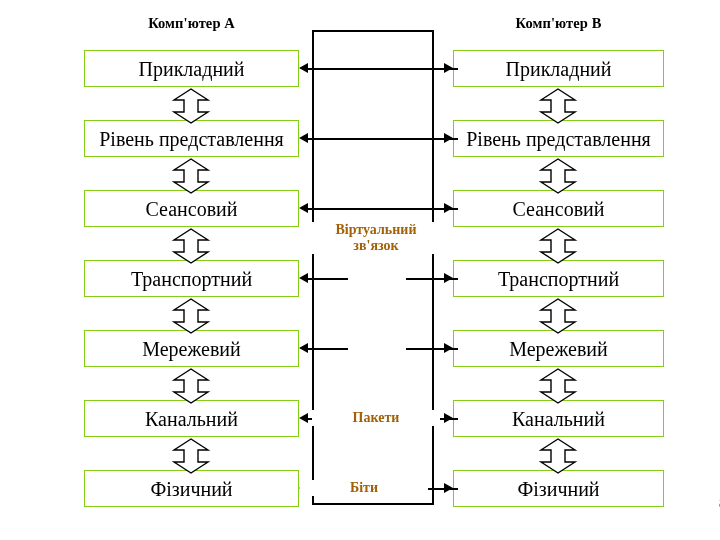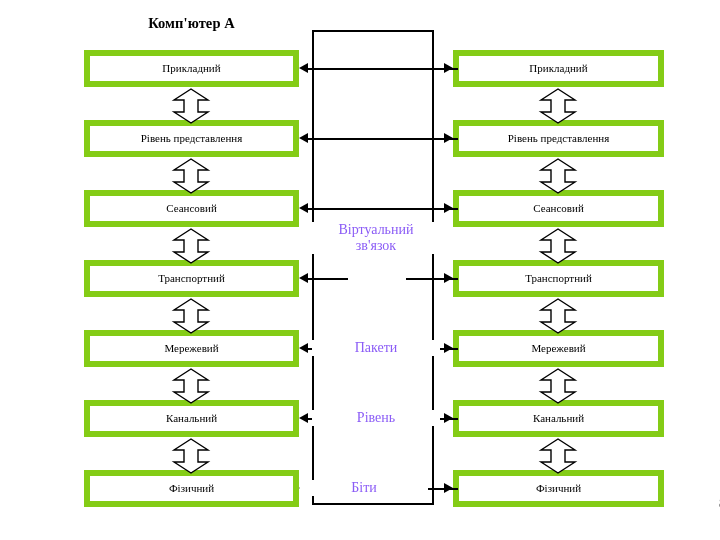--- a/index.html
+++ b/index.html
@@ -34,27 +34,27 @@
     white-space: nowrap;
     text-align: center;
     color: #000;
   }
   #title-a { left: 68px;  top: 15px; width: 215px; }
   #title-b { left: 437px; top: 15px; width: 211px; }
 
   .layer-box {
     position: absolute;
     box-sizing: border-box;
-    border: 6px solid #84cc16;
+    border: 1px solid #84cc16;
     background: #ffffff;
     display: flex;
     align-items: center;
     justify-content: center;
     font-family: "Liberation Serif", "DejaVu Serif", serif;
-    font-size: 11px;
+    font-size: 20px;
     line-height: 1;
     white-space: nowrap;
     color: #000;
   }
   .col-a { left: 68px;  width: 215px; }
   .col-b { left: 437px; width: 211px; }
 
   .mid-rect {
     position: absolute;
     left: 296px;
@@ -65,24 +65,25 @@
     border: 2px solid #000;
     background: #ffffff;
   }
 
   .mid-label {
     position: absolute;
     text-align: center;
     font-family: "Liberation Serif", "DejaVu Serif", serif;
     font-size: 14px;
     line-height: 1.15;
-    color: #8b5cf6;
+    color: #a16207;
     white-space: nowrap;
     background: #ffffff;
     padding: 0 3px;
+    font-weight: bold;
   }
 
   .hline {
     position: absolute;
     height: 0;
     border-top: 2px solid #000;
   }
   .arrow-head {
     position: absolute;
     width: 0;
@@ -109,20 +110,21 @@
     color: #000;
   }
 </style>
 </head>
 <body>
 
 <div id="diagram">
 
   <div class="col-title" id="title-a">Комп'ютер А</div>
 
+  <div class="col-title" id="title-b">Комп'ютер В</div>
 
   <div class="mid-rect"></div>
 
   <div class="layer-box col-a" style="top:50px;height:37px;">Прикладний</div>
   <div class="layer-box col-b" style="top:50px;height:37px;">Прикладний</div>
   <div class="hline" style="left:292px;top:68px;width:150px;"></div>
   <div class="arrow-head left" style="left:283px;top:63px;"></div>
   <div class="arrow-head right" style="left:428px;top:63px;"></div>
 
   <div class="layer-box col-a" style="top:120px;height:37px;">Рівень представлення</div>
@@ -143,29 +145,28 @@
   <div class="hline" style="left:390px;top:278px;width:52px;"></div>
   <div class="arrow-head left" style="left:283px;top:273px;"></div>
   <div class="arrow-head right" style="left:428px;top:273px;"></div>
 
   <div class="layer-box col-a" style="top:330px;height:37px;">Мережевий</div>
   <div class="layer-box col-b" style="top:330px;height:37px;">Мережевий</div>
   <div class="hline" style="left:292px;top:348px;width:40px;"></div>
   <div class="hline" style="left:390px;top:348px;width:52px;"></div>
   <div class="arrow-head left" style="left:283px;top:343px;"></div>
   <div class="arrow-head right" style="left:428px;top:343px;"></div>
-  <div class="mid-label" style="left:296px;top:340px;width:122px;">Пакети</div>
 
   <div class="layer-box col-a" style="top:400px;height:37px;">Канальний</div>
   <div class="layer-box col-b" style="top:400px;height:37px;">Канальний</div>
   <div class="hline" style="left:292px;top:418px;width:40px;"></div>
   <div class="hline" style="left:390px;top:418px;width:52px;"></div>
   <div class="arrow-head left" style="left:283px;top:413px;"></div>
   <div class="arrow-head right" style="left:428px;top:413px;"></div>
-  <div class="mid-label" style="left:296px;top:410px;width:122px;">Рівень</div>
+  <div class="mid-label" style="left:296px;top:410px;width:122px;">Пакети</div>
 
   <div class="layer-box col-a" style="top:470px;height:37px;">Фізичний</div>
   <div class="layer-box col-b" style="top:470px;height:37px;">Фізичний</div>
   <div class="hline" style="left:292px;top:488px;width:40px;"></div>
   <div class="hline" style="left:390px;top:488px;width:52px;"></div>
   <div class="arrow-head left" style="left:283px;top:483px;"></div>
   <div class="arrow-head right" style="left:428px;top:483px;"></div>
   <div class="mid-label" style="left:284px;top:480px;width:122px;">Біти</div>
 
   <div class="mid-label" style="left:296px;top:222px;width:122px;">

